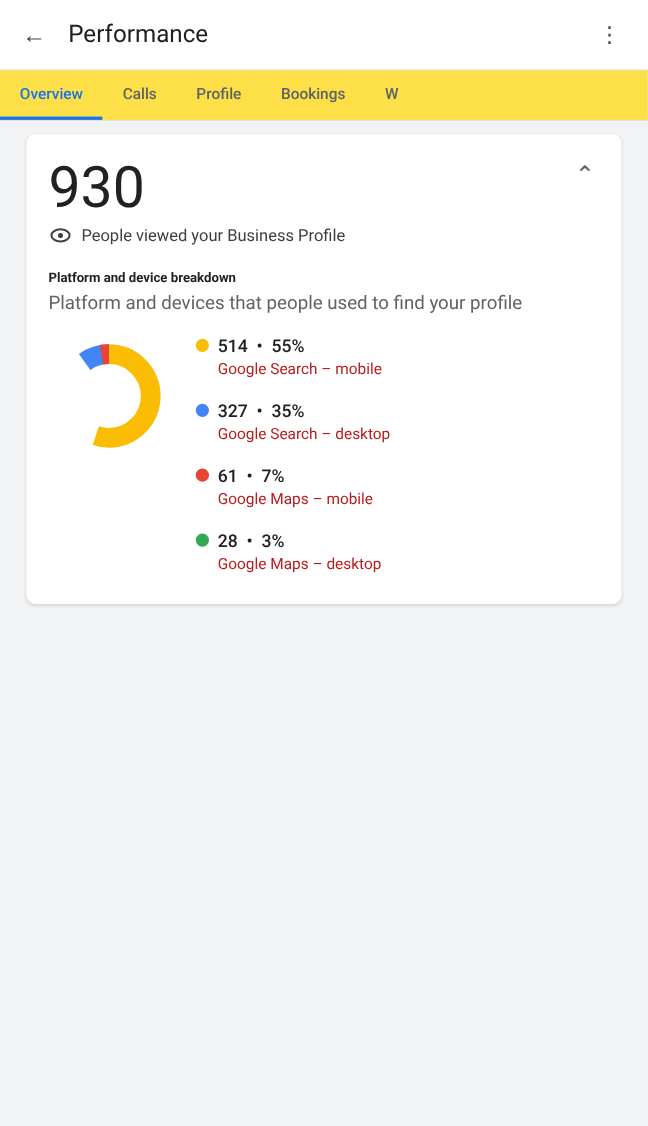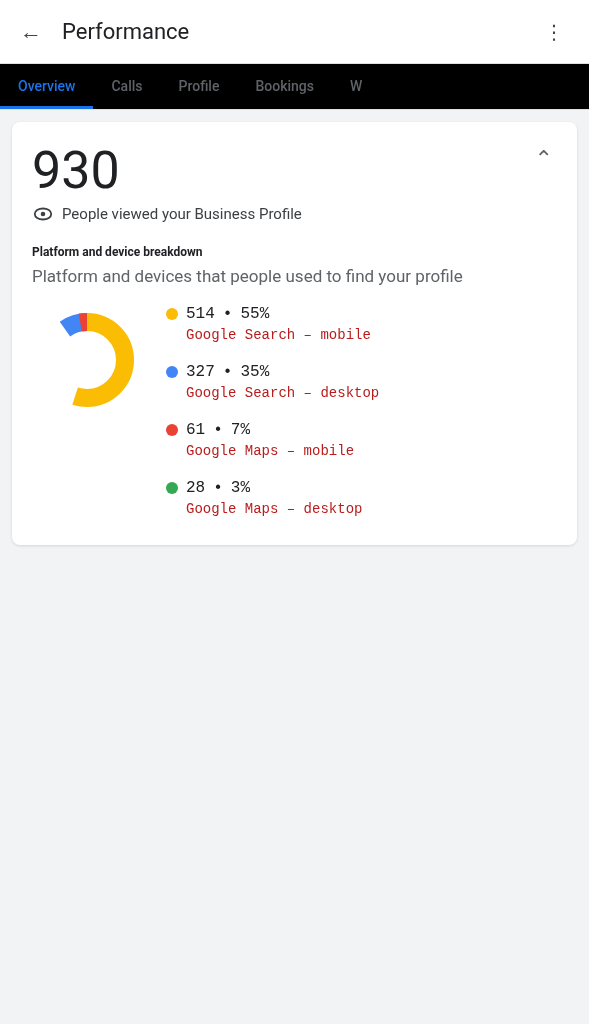--- a/index.html
+++ b/index.html
@@ -56,21 +56,21 @@
       font-size: 20px;
       background: none;
       border: none;
       padding: 4px 8px;
       letter-spacing: 1px;
       line-height: 1;
     }
 
     
     .tabs {
-      background: #000000;
+      background: #fde047;
       display: flex;
       align-items: flex-end;
       padding: 0 0 0 0;
       border-bottom: 1px solid #e0e0e0;
       overflow-x: auto;
     }
 
     .tab {
       padding: 14px 18px 12px;
       font-size: 14px;
@@ -82,21 +82,21 @@
       position: relative;
     }
 
     .tab.active {
       color: #1a73e8;
       border-bottom: 3px solid #1a73e8;
     }
 
     
     .main-content {
-      padding: 12px 12px;
+      padding: 12px 24px;
     }
 
     .card {
       background: #fff;
       border-radius: 8px;
       padding: 20px 20px 28px;
       box-shadow: 0 1px 3px rgba(0,0,0,0.12);
     }
 
     
@@ -150,21 +150,20 @@
       color: #5f6368;
       margin-bottom: 16px;
       line-height: 1.4;
     }
 
     
     .chart-container {
       display: flex;
       align-items: flex-start;
       gap: 24px;
-      font-family: Liberation Mono, monospace;
     }
 
     .donut-wrapper {
       flex-shrink: 0;
       width: 110px;
       height: 110px;
     }
 
     .legend {
       flex: 1;

